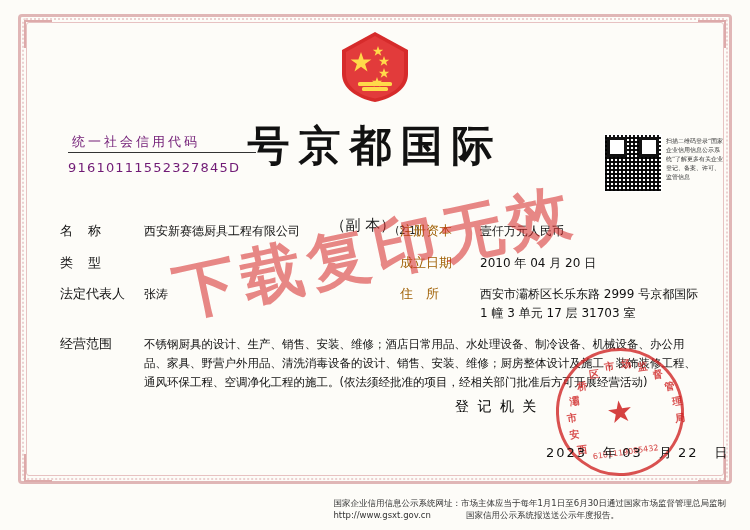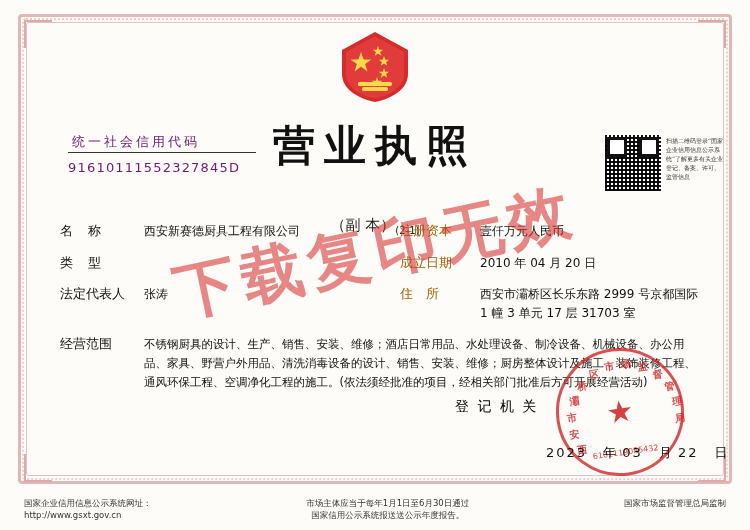--- a/index.html
+++ b/index.html
@@ -277,21 +277,21 @@
   .dateline .num { letter-spacing: 2px; }
   .dateline .gap { display: inline-block; width: 16px; }
 
   
   .footer {
     position: absolute;
     left: 0;
     bottom: 8px;
     width: 750px;
     display: flex;
-    justify-content: space-between;
+    justify-content: flex-end;
     padding: 0 24px;
     box-sizing: border-box;
     font-size: 8.5px;
     color: #333;
     line-height: 1.5;
   }
   .footer .center { text-align: center; }
   .footer .right { text-align: right; }
 </style>
 </head>
@@ -314,21 +314,21 @@
       <polygon points="25,22 27.6,29.4 35.4,29.4 29.1,34 31.5,41.4 25,36.8 18.5,41.4 20.9,34 14.6,29.4 22.4,29.4" fill="#ffd94a"></polygon>
       <polygon points="42,16 43.3,19.7 47.2,19.7 44.1,22 45.3,25.7 42,23.4 38.7,25.7 39.9,22 36.8,19.7 40.7,19.7" fill="#ffd94a"></polygon>
       <polygon points="48,26 49.3,29.7 53.2,29.7 50.1,32 51.3,35.7 48,33.4 44.7,35.7 45.9,32 42.8,29.7 46.7,29.7" fill="#ffd94a"></polygon>
       <polygon points="48,38 49.3,41.7 53.2,41.7 50.1,44 51.3,47.7 48,45.4 44.7,47.7 45.9,44 42.8,41.7 46.7,41.7" fill="#ffd94a"></polygon>
       <polygon points="41,47 42.3,50.7 46.2,50.7 43.1,53 44.3,56.7 41,54.4 37.7,56.7 38.9,53 35.8,50.7 39.7,50.7" fill="#ffd94a"></polygon>
       <rect x="22" y="52" width="34" height="4" rx="1.6" fill="#ffd94a"></rect>
       <rect x="26" y="57" width="26" height="4" rx="1.6" fill="#ffd94a"></rect>
     </svg>
   </div>
 
-  <div class="title">营业执照</div>
+  <div class="title">号京都国际</div>
   <div class="subtitle">
     <span>（副 本）</span><span class="small">(2-1)</span>
   </div>
 
   <div class="code-label">统一社会信用代码</div>
   <div class="code-line"></div>
   <div class="code-value">91610111552327845D</div>
 
   <div class="qr"></div>
   <div class="qr-note">扫描二维码登录“国家企业信用信息公示系统”了解更多有关企业登记、备案、许可、监管信息</div>

